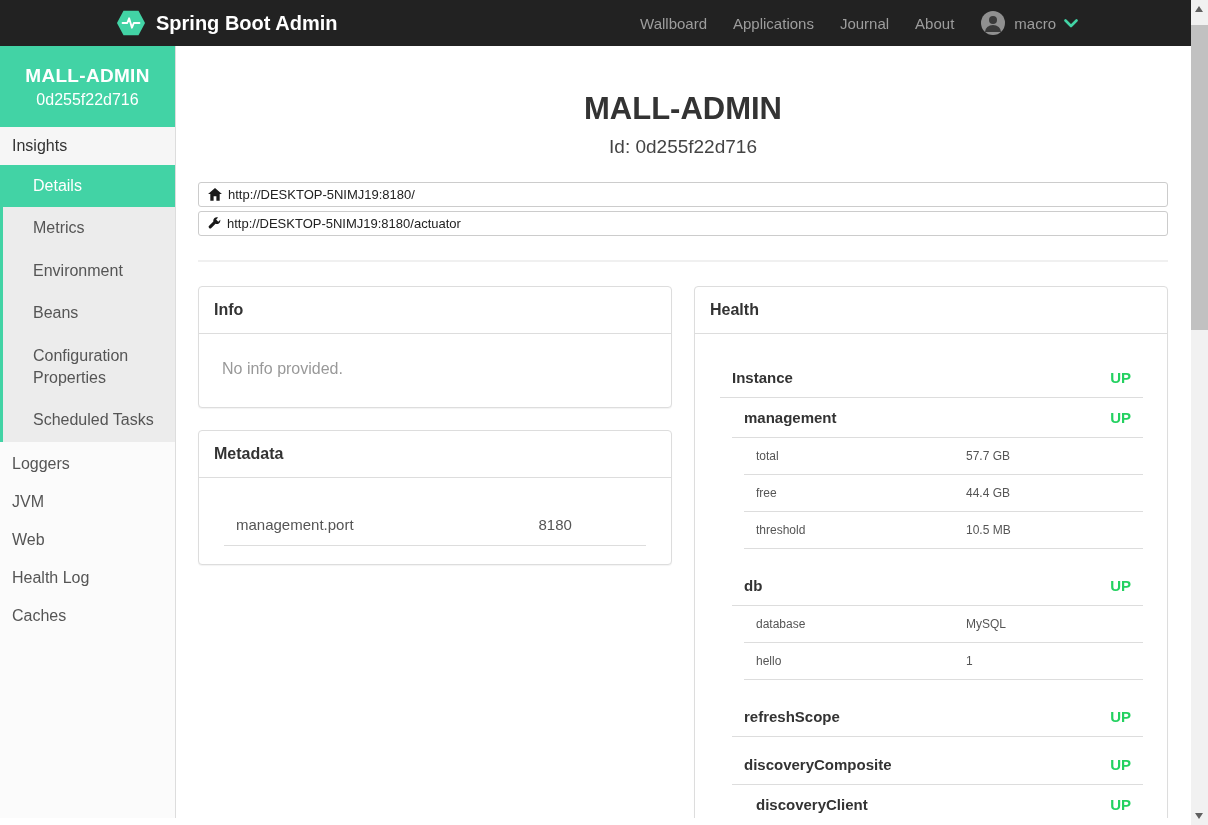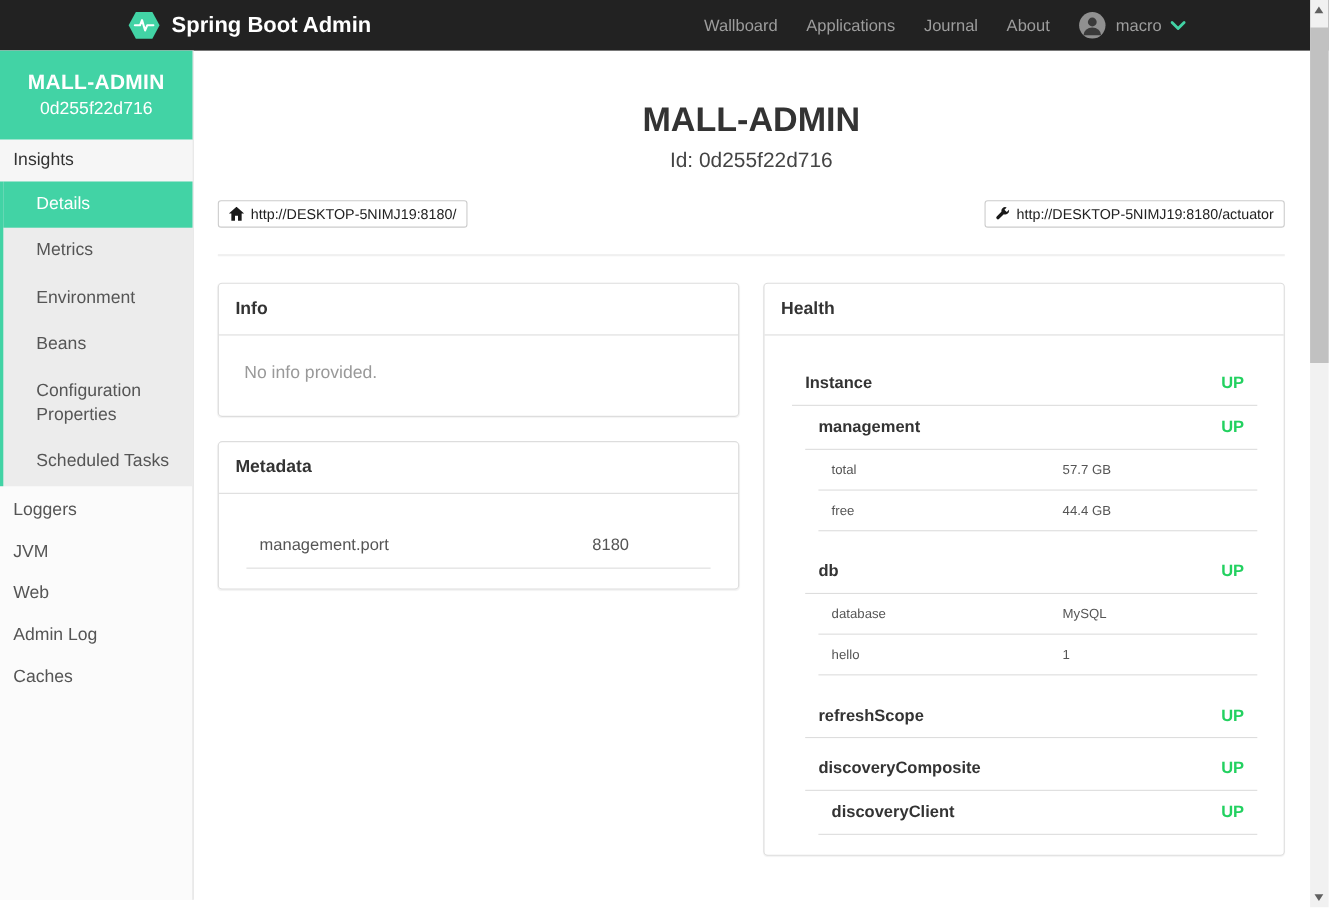--- a/index.html
+++ b/index.html
@@ -32,21 +32,21 @@
   .subnav { background: #ececec; border-left: 3px solid #42d3a5; }
   .subnav-item { padding: 10px 10px 10px 30px; font-size: 16px; color: #555; line-height: 1.4; cursor: pointer; }
   .subnav-item.active { background: #42d3a5; color: #fff; }
   .side-items { margin-top: 3px; }
   .side-item { padding: 10px 12px; font-size: 16px; color: #555; cursor: pointer; }
 
   
   .main { flex: 1; padding: 0 40px 0 22px; overflow: hidden; }
   .page-title { text-align: center; font-size: 31px; font-weight: 600; color: #333; margin-top: 45px; line-height: 1.15; }
   .page-id { text-align: center; font-size: 19px; color: #444; margin-top: 9px; }
-  .tags { display: flex; justify-content: space-between; gap: 4px; margin-top: 24px; }
+  .tags { display: flex; justify-content: flex-start; gap: 4px; margin-top: 24px; flex-direction: column; }
   .tag { display: flex; align-items: center; gap: 6px; border: 1px solid #ccc; border-radius: 3px; background: #fff; padding: 4px 9px; font-size: 13px; color: #222; text-decoration: none; cursor: pointer; }
   .tag svg { flex: none; }
   .rule { border: none; border-top: 2px solid #f0f0f0; margin-top: 24px; }
   .columns { display: flex; gap: 22px; margin-top: 24px; align-items: flex-start; }
   .col { flex: 1; min-width: 0; display: flex; flex-direction: column; gap: 22px; }
 
   .panel { border: 1px solid #ddd; border-radius: 4px; background: #fff; box-shadow: 0 1px 1px rgba(0,0,0,.05); }
   .panel-header { padding: 14px 15px; font-size: 16px; font-weight: bold; color: #333; border-bottom: 1px solid #ddd; }
 
   .info-body { padding: 26px 23px 29px; font-size: 16px; color: #999; }
@@ -112,21 +112,21 @@
       <div class="subnav-item">Metrics</div>
       <div class="subnav-item">Environment</div>
       <div class="subnav-item">Beans</div>
       <div class="subnav-item">Configuration Properties</div>
       <div class="subnav-item">Scheduled Tasks</div>
     </div>
     <div class="side-items">
       <div class="side-item">Loggers</div>
       <div class="side-item">JVM</div>
       <div class="side-item">Web</div>
-      <div class="side-item">Admin Log</div>
+      <div class="side-item">Health Log</div>
       <div class="side-item">Caches</div>
     </div>
   </div>
 
   <div class="main">
     <div class="page-title">MALL-ADMIN</div>
     <div class="page-id">Id: 0d255f22d716</div>
 
     <div class="tags">
       <a class="tag">
@@ -185,20 +185,24 @@
               </div>
               <div class="h-children h-gap">
                 <div class="h-kv">
                   <span>total</span>
                   <span>57.7 GB</span>
                 </div>
                 <div class="h-kv">
                   <span>free</span>
                   <span>44.4 GB</span>
                 </div>
+                <div class="h-kv">
+                  <span>threshold</span>
+                  <span>10.5 MB</span>
+                </div>
               </div>
 
               <div class="h-row">
                 <span class="h-label">db</span>
                 <span class="h-status">UP</span>
               </div>
               <div class="h-children h-gap">
                 <div class="h-kv">
                   <span>database</span>
                   <span>MySQL</span>

